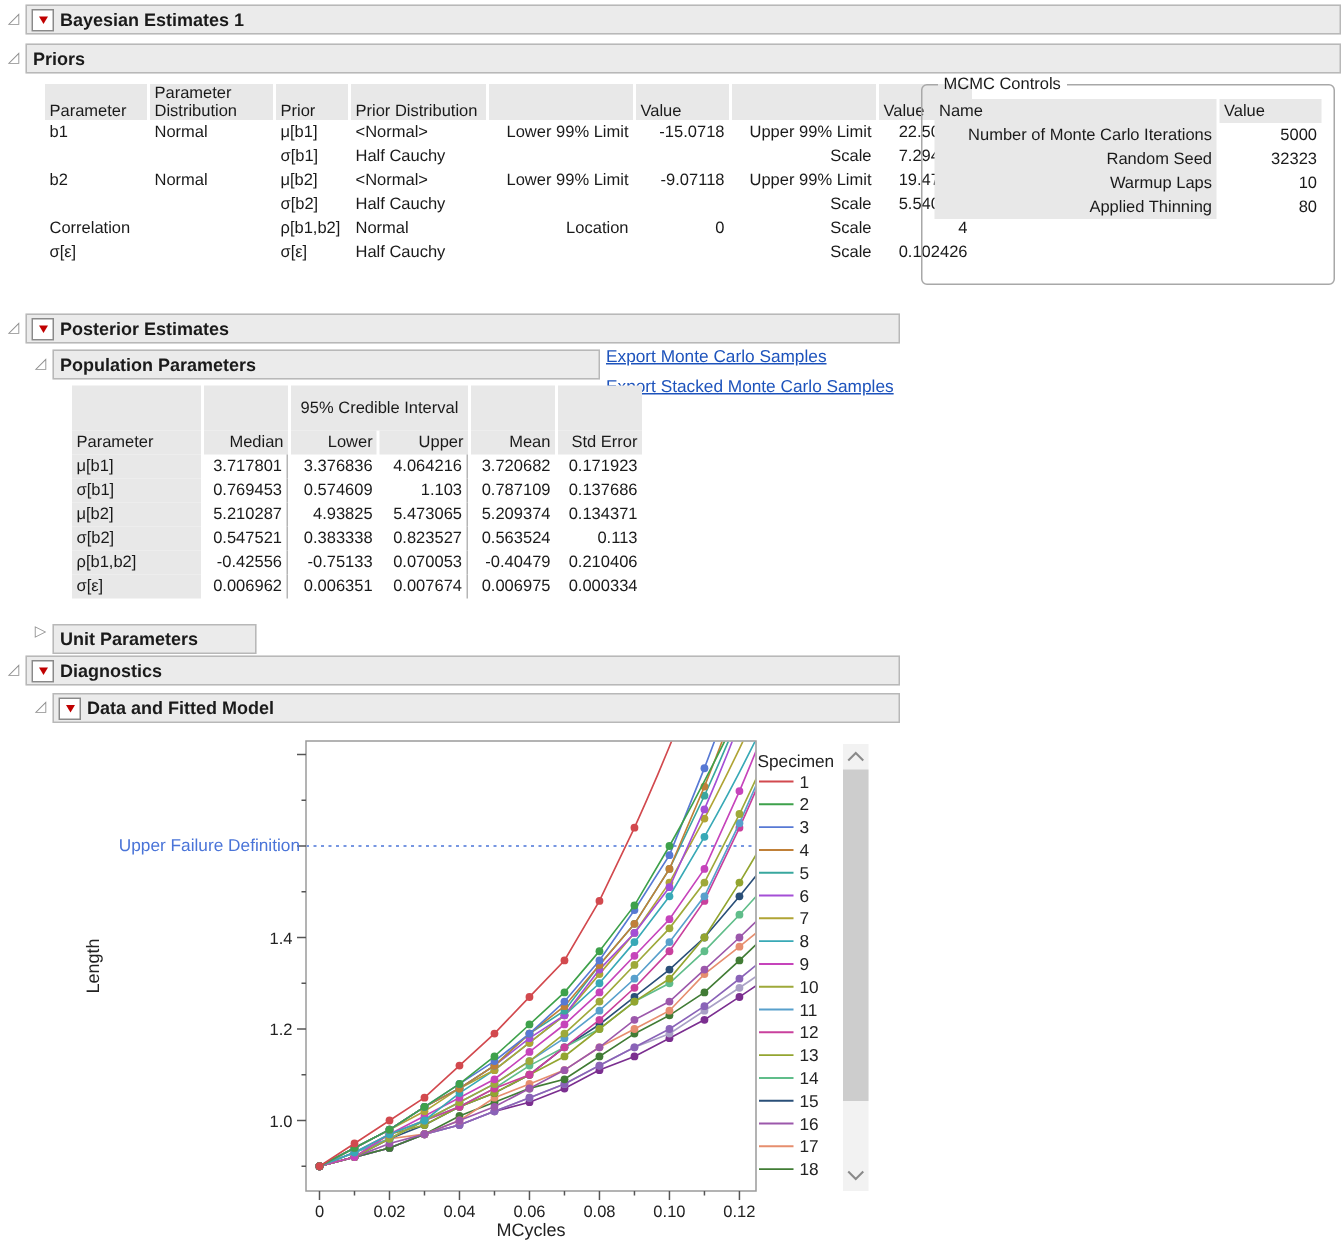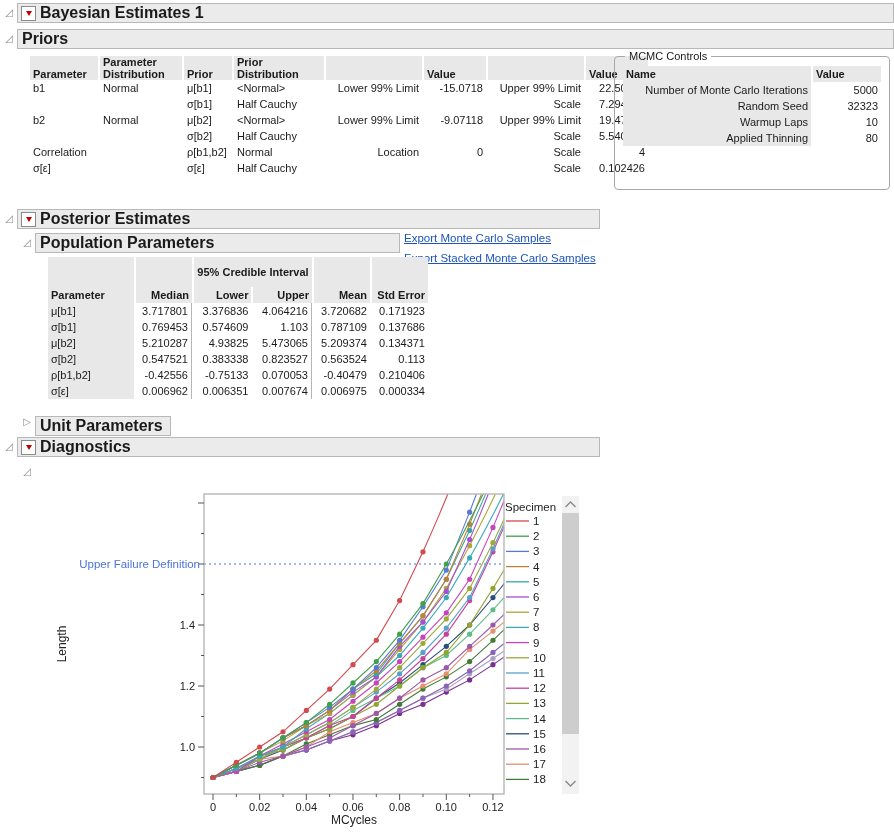--- a/index.html
+++ b/index.html
@@ -1,29 +1,29 @@
 <!DOCTYPE html>
 <html><head>
 <meta charset="utf-8">
 <style>
   html,body{margin:0;padding:0;background:#fff;}
   .page{position:relative;width:894px;height:836px;background:#ffffff;overflow:hidden;
         font-family:"Liberation Sans","DejaVu Sans",sans-serif;color:#1a1a1a;font-size:11px;}
   .obar{position:absolute;height:20px;background:#ebebeb;border:1px solid #b8b8b8;
         box-sizing:border-box;display:flex;align-items:center;}
-  .obar .title{font-weight:bold;font-size:16px;padding-left:4px;white-space:nowrap;}
+  .obar .title{font-weight:bold;font-size:12px;padding-left:4px;white-space:nowrap;}
   .menubtn{width:13px;height:13px;background:#fff;border:1px solid #8a8a8a;margin-left:3px;
            display:flex;align-items:center;justify-content:center;flex:0 0 auto;}
   .menubtn .redtri{width:0;height:0;border-left:3.5px solid transparent;border-right:3.5px solid transparent;
            border-top:5.5px solid #c00000;}
   .disc{position:absolute;width:12px;height:12px;font-size:10px;line-height:12px;color:#8f8f8f;
         text-align:center;}
   table{border-collapse:separate;border-spacing:2px 0;font-size:11px;}
   td,th{padding:0 3px;height:16px;white-space:nowrap;font-weight:normal;vertical-align:middle;}
-  th{font-weight:bold;margin-left:27px;}
+  th{font-weight:normal;margin-left:27px;}
   .hdr{background:#e8e8e8;}
   .bb{vertical-align:bottom;text-align:left;}
   .rt{text-align:right;}
   .lt{text-align:left;}
   .grayc{background:#e8e8e8;margin-left:36px;}
   .sepr{border-right:1px solid #b5b5b5;}
   .ctr{text-align:center;}
   #priors-table{position:absolute;left:28px;top:56px;}
   #mcmc-box{position:absolute;left:614px;top:50px;width:276px;height:140px;border:1px solid #a8a8a8;
             border-radius:4px;margin:0;padding:4px 6px 0 6px;box-sizing:border-box;}
@@ -251,20 +251,26 @@
 
   <span class="disc" style="left:3px;top:441px;">◿</span>
   <div class="obar" style="left:17px;top:437px;width:583px;">
     <span class="menubtn">
         <span class="redtri"></span>
       </span>
     <span class="title">Diagnostics</span>
   </div>
 
   <span class="disc" style="left:21px;top:466px;">◿</span>
+  <div class="obar" style="left:35px;top:462px;width:565px;">
+    <span class="menubtn">
+        <span class="redtri"></span>
+      </span>
+    <span class="title">Data and Fitted Model</span>
+  </div>
 
   <svg id="plot-svg" width="894" height="350">
       <g transform="translate(0,-486)">
         <rect x="204" y="494" width="300" height="300" fill="#ffffff" stroke="#9a9a9a"></rect>
         <defs>
           <clipPath id="plotclip">
             <rect x="204.5" y="494.5" width="299" height="299"></rect>
           </clipPath>
         </defs>
         <g clip-path="url(#plotclip)">

